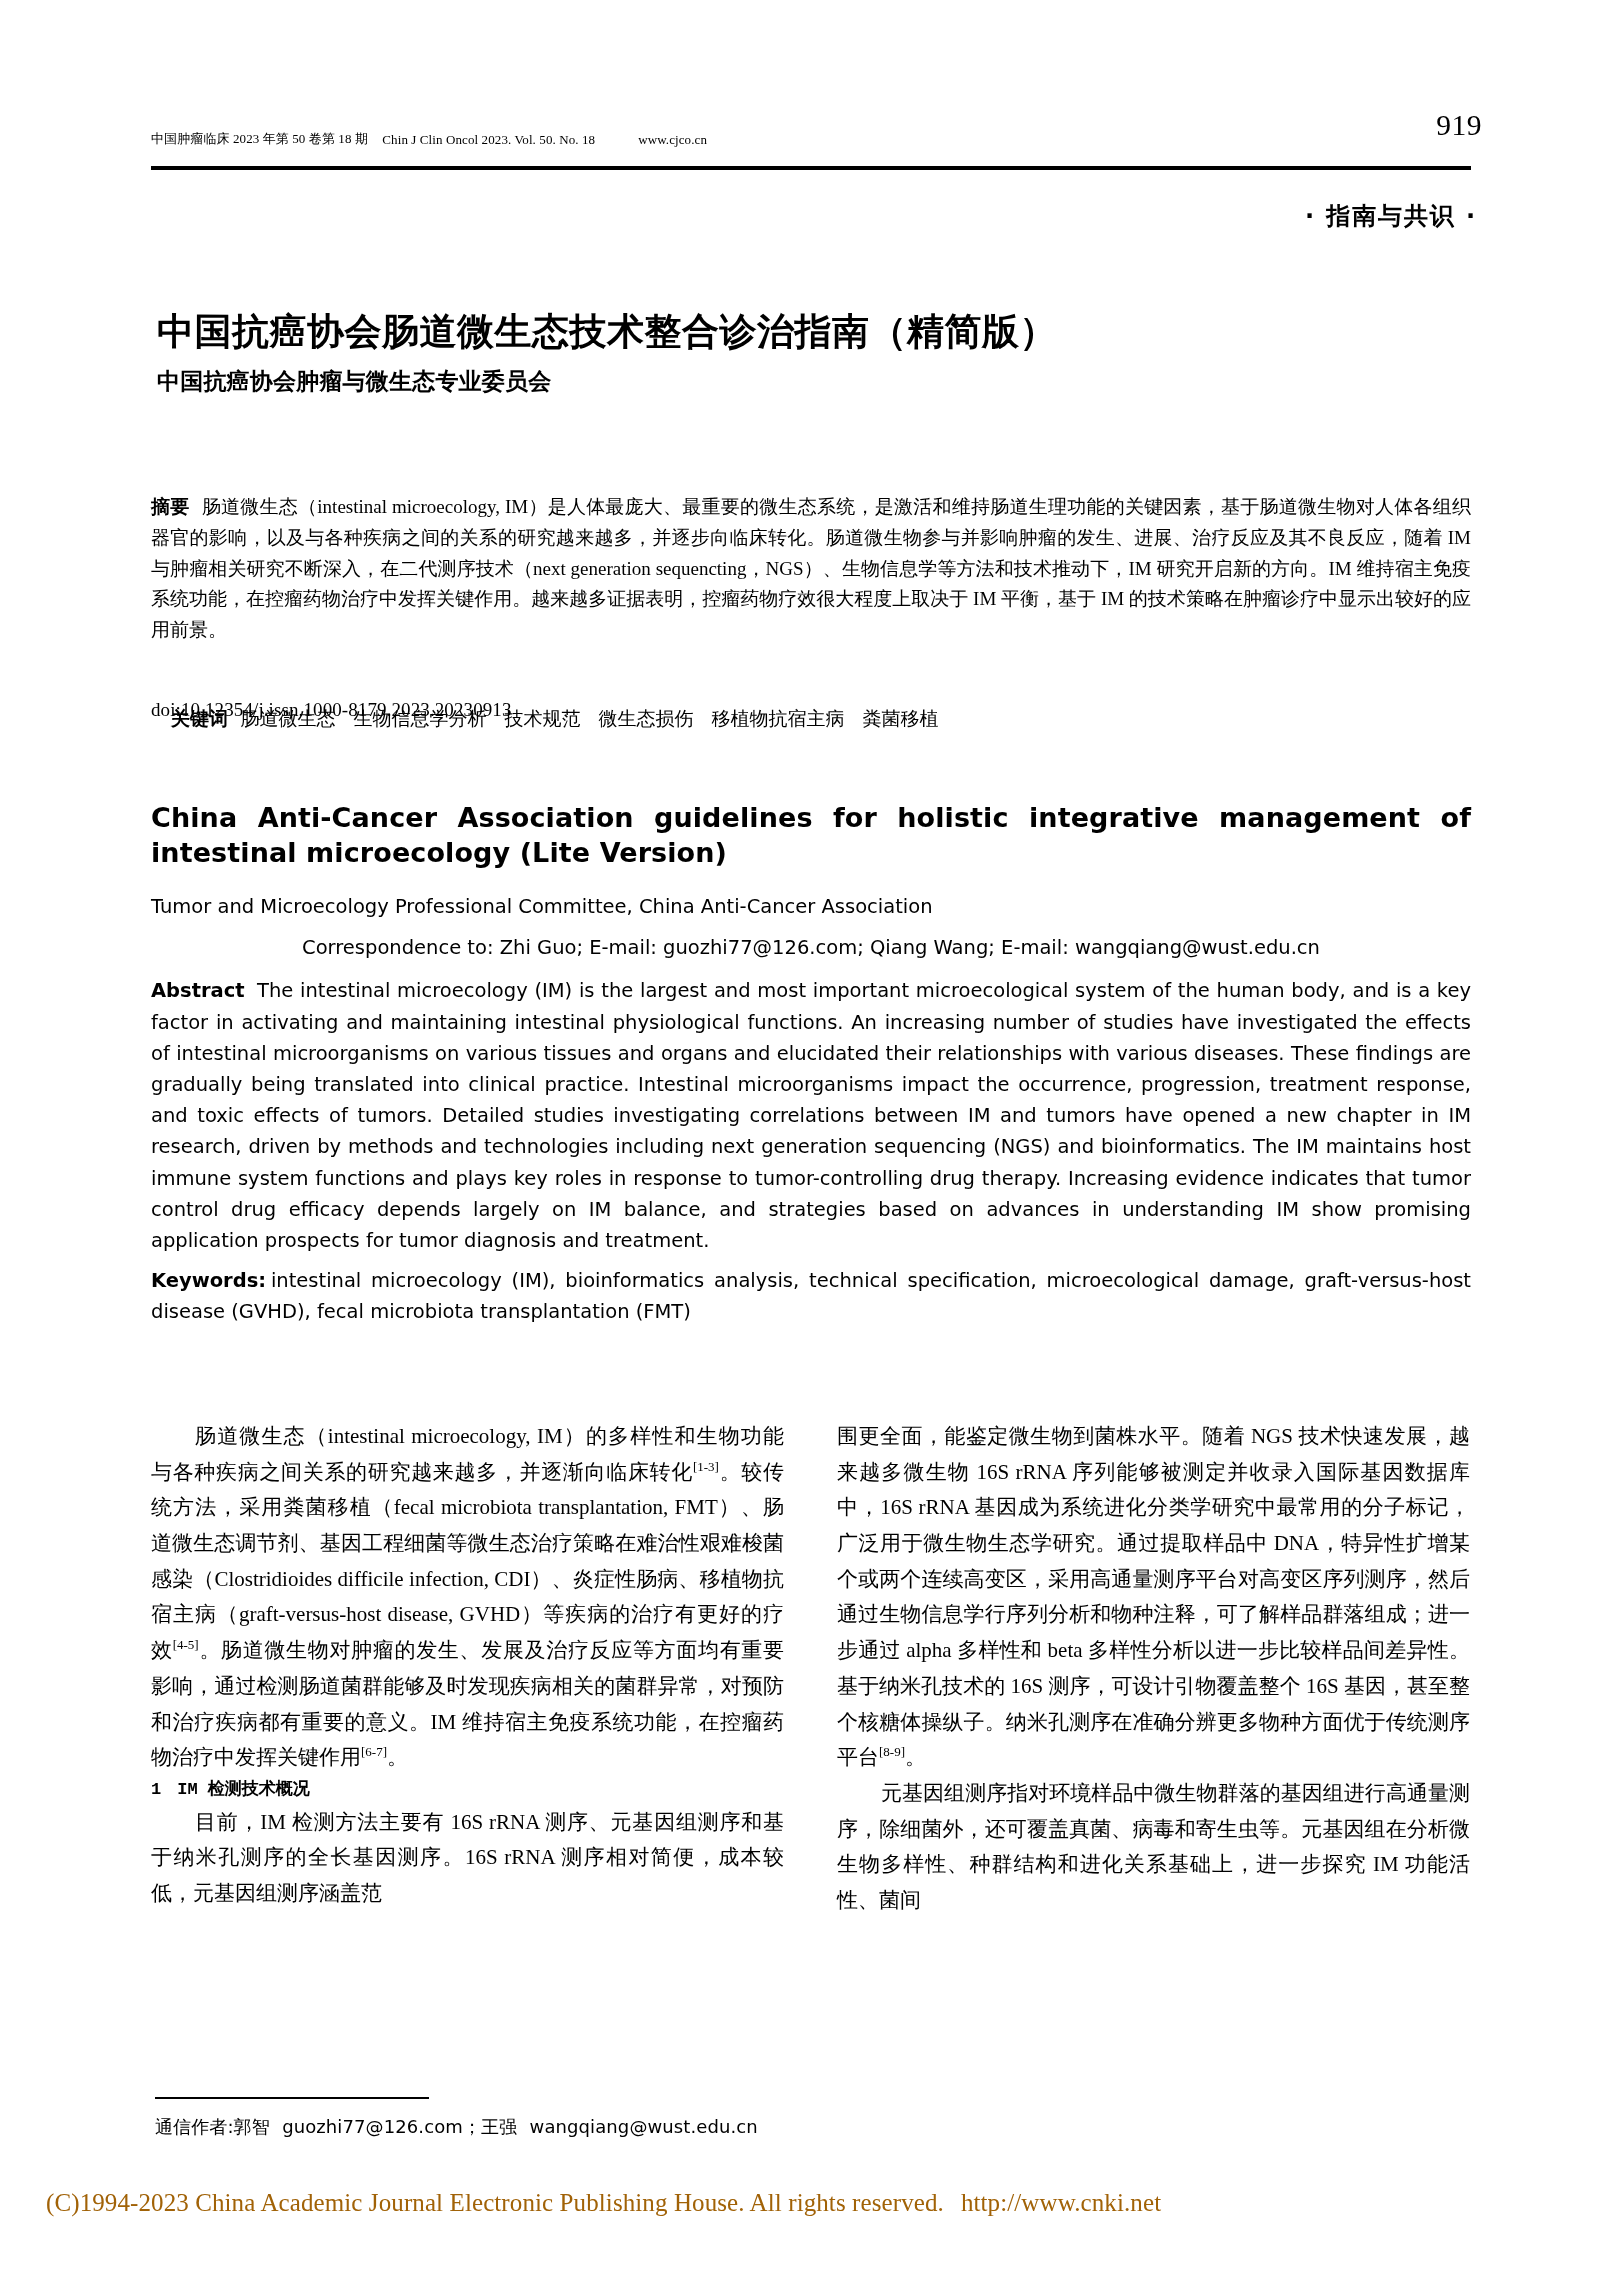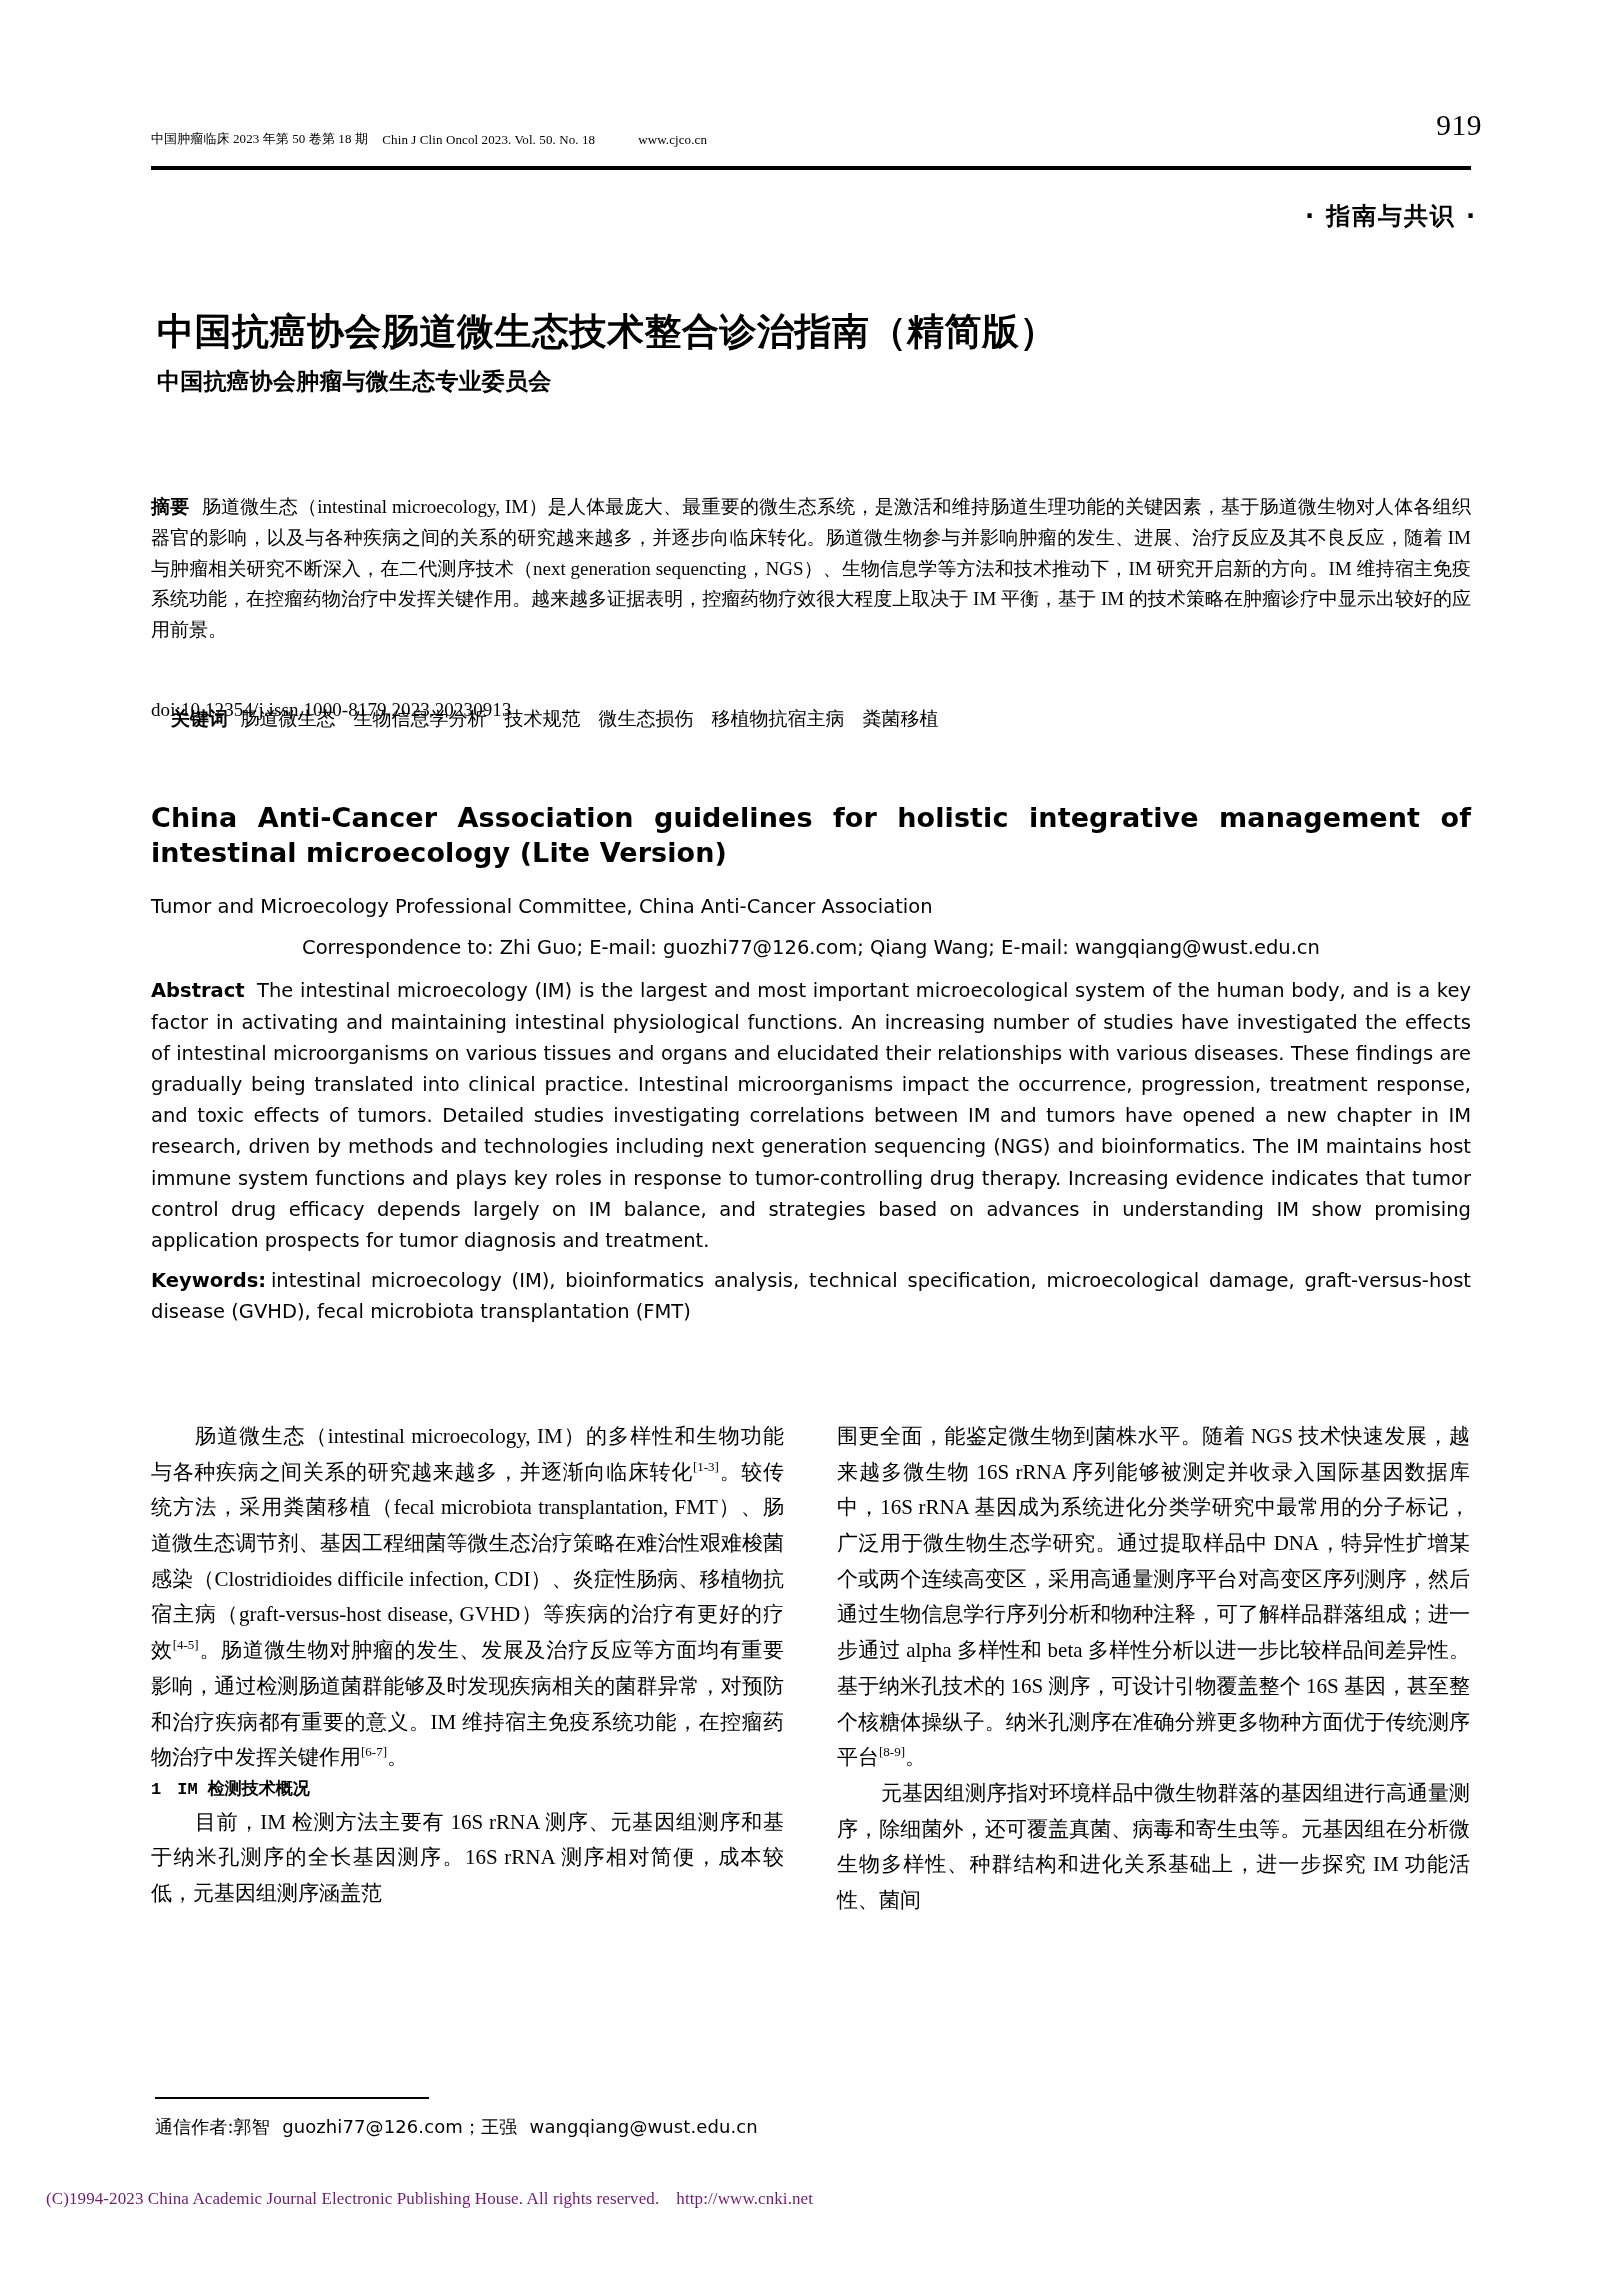--- a/index.html
+++ b/index.html
@@ -218,22 +218,22 @@
     white-space: nowrap;
   }
   .footnote .gap { display: inline-block; width: 12.4px; }
 
   
   .cnki {
     position: absolute;
     left: 46px;
     top: 2189px;
     width: 1524px;
-    font-size: 17px;
-    color: #701a75;
+    font-size: 25px;
+    color: #a16207;
     letter-spacing: 0.1px;
     white-space: nowrap;
   }
   .cnki .gap2 { display: inline-block; width: 17px; }
 </style>
 </head>
 <body>
 
 <div class="page">
 

